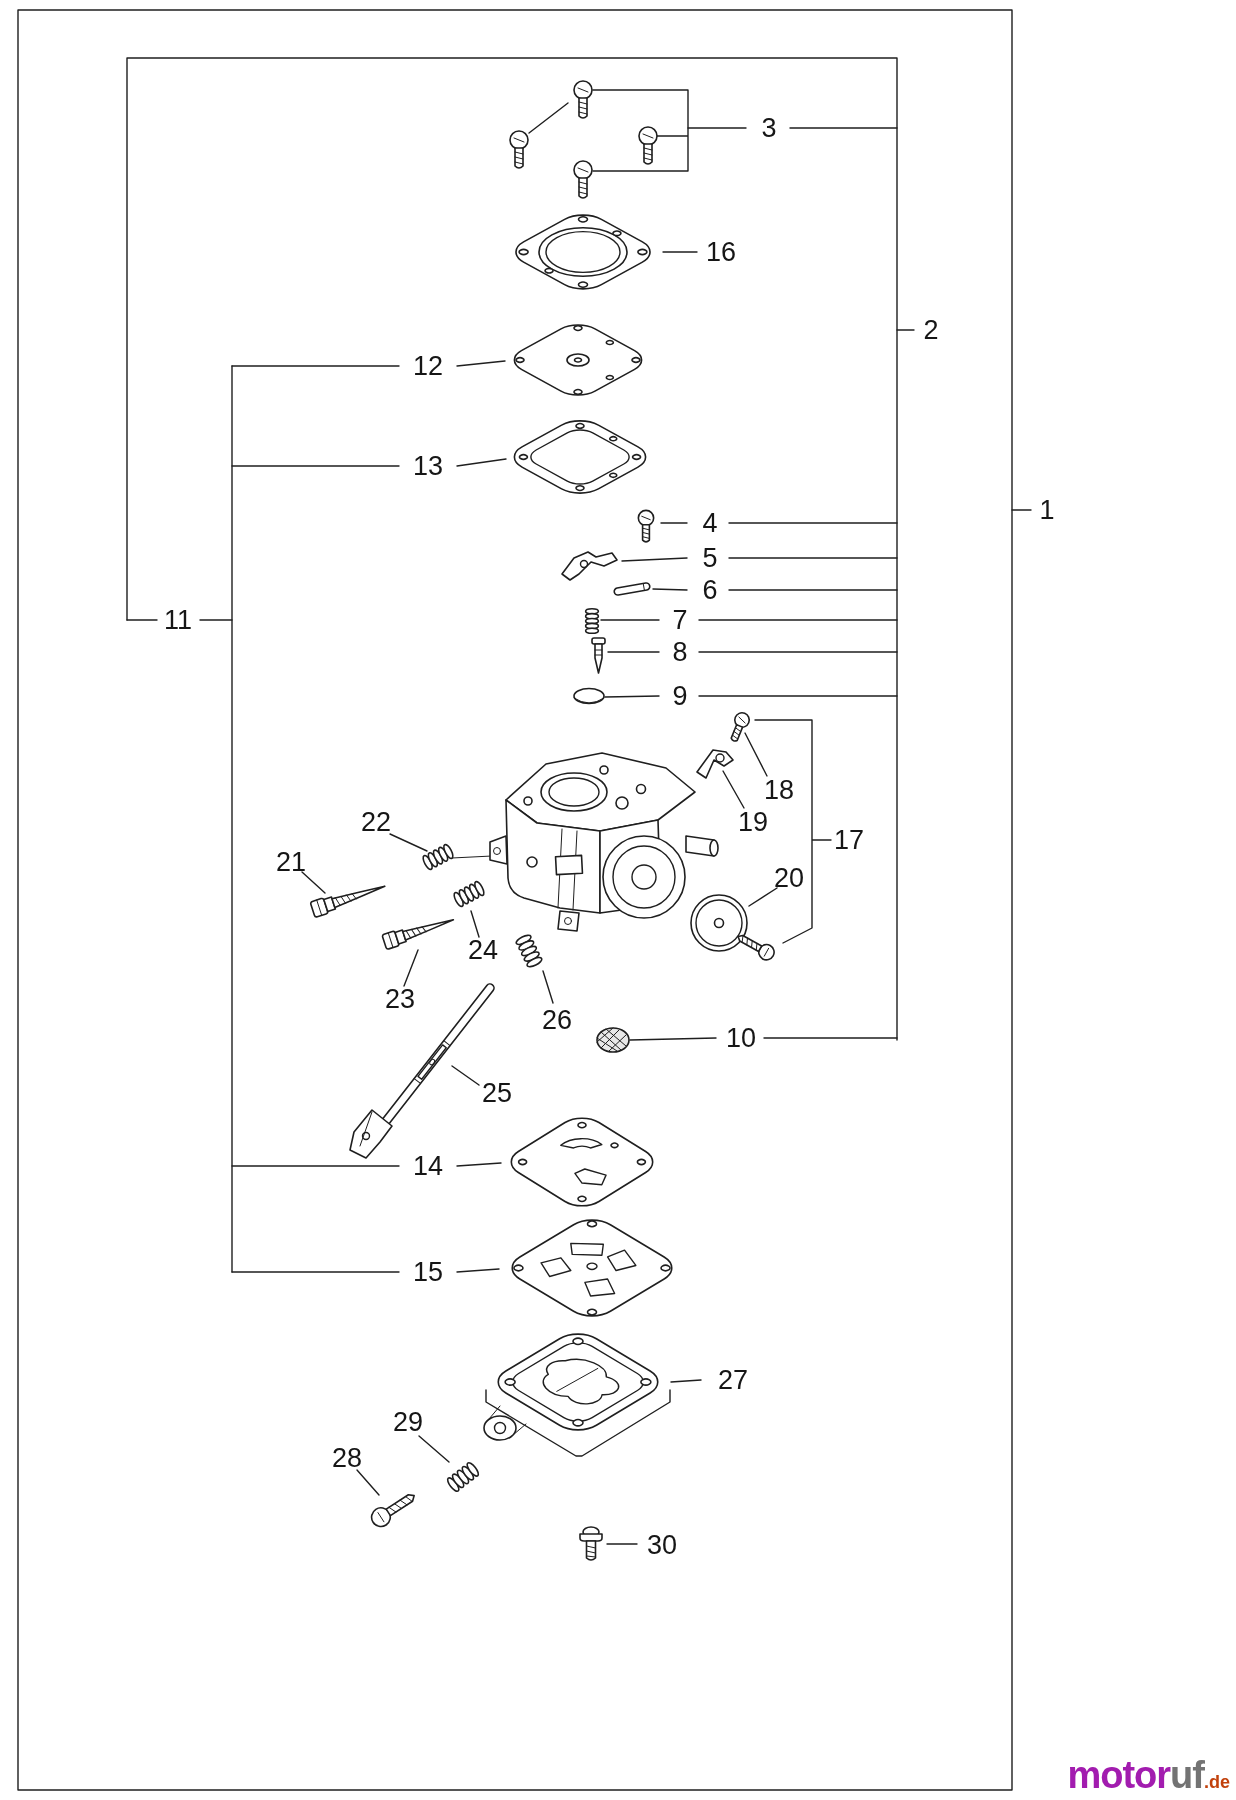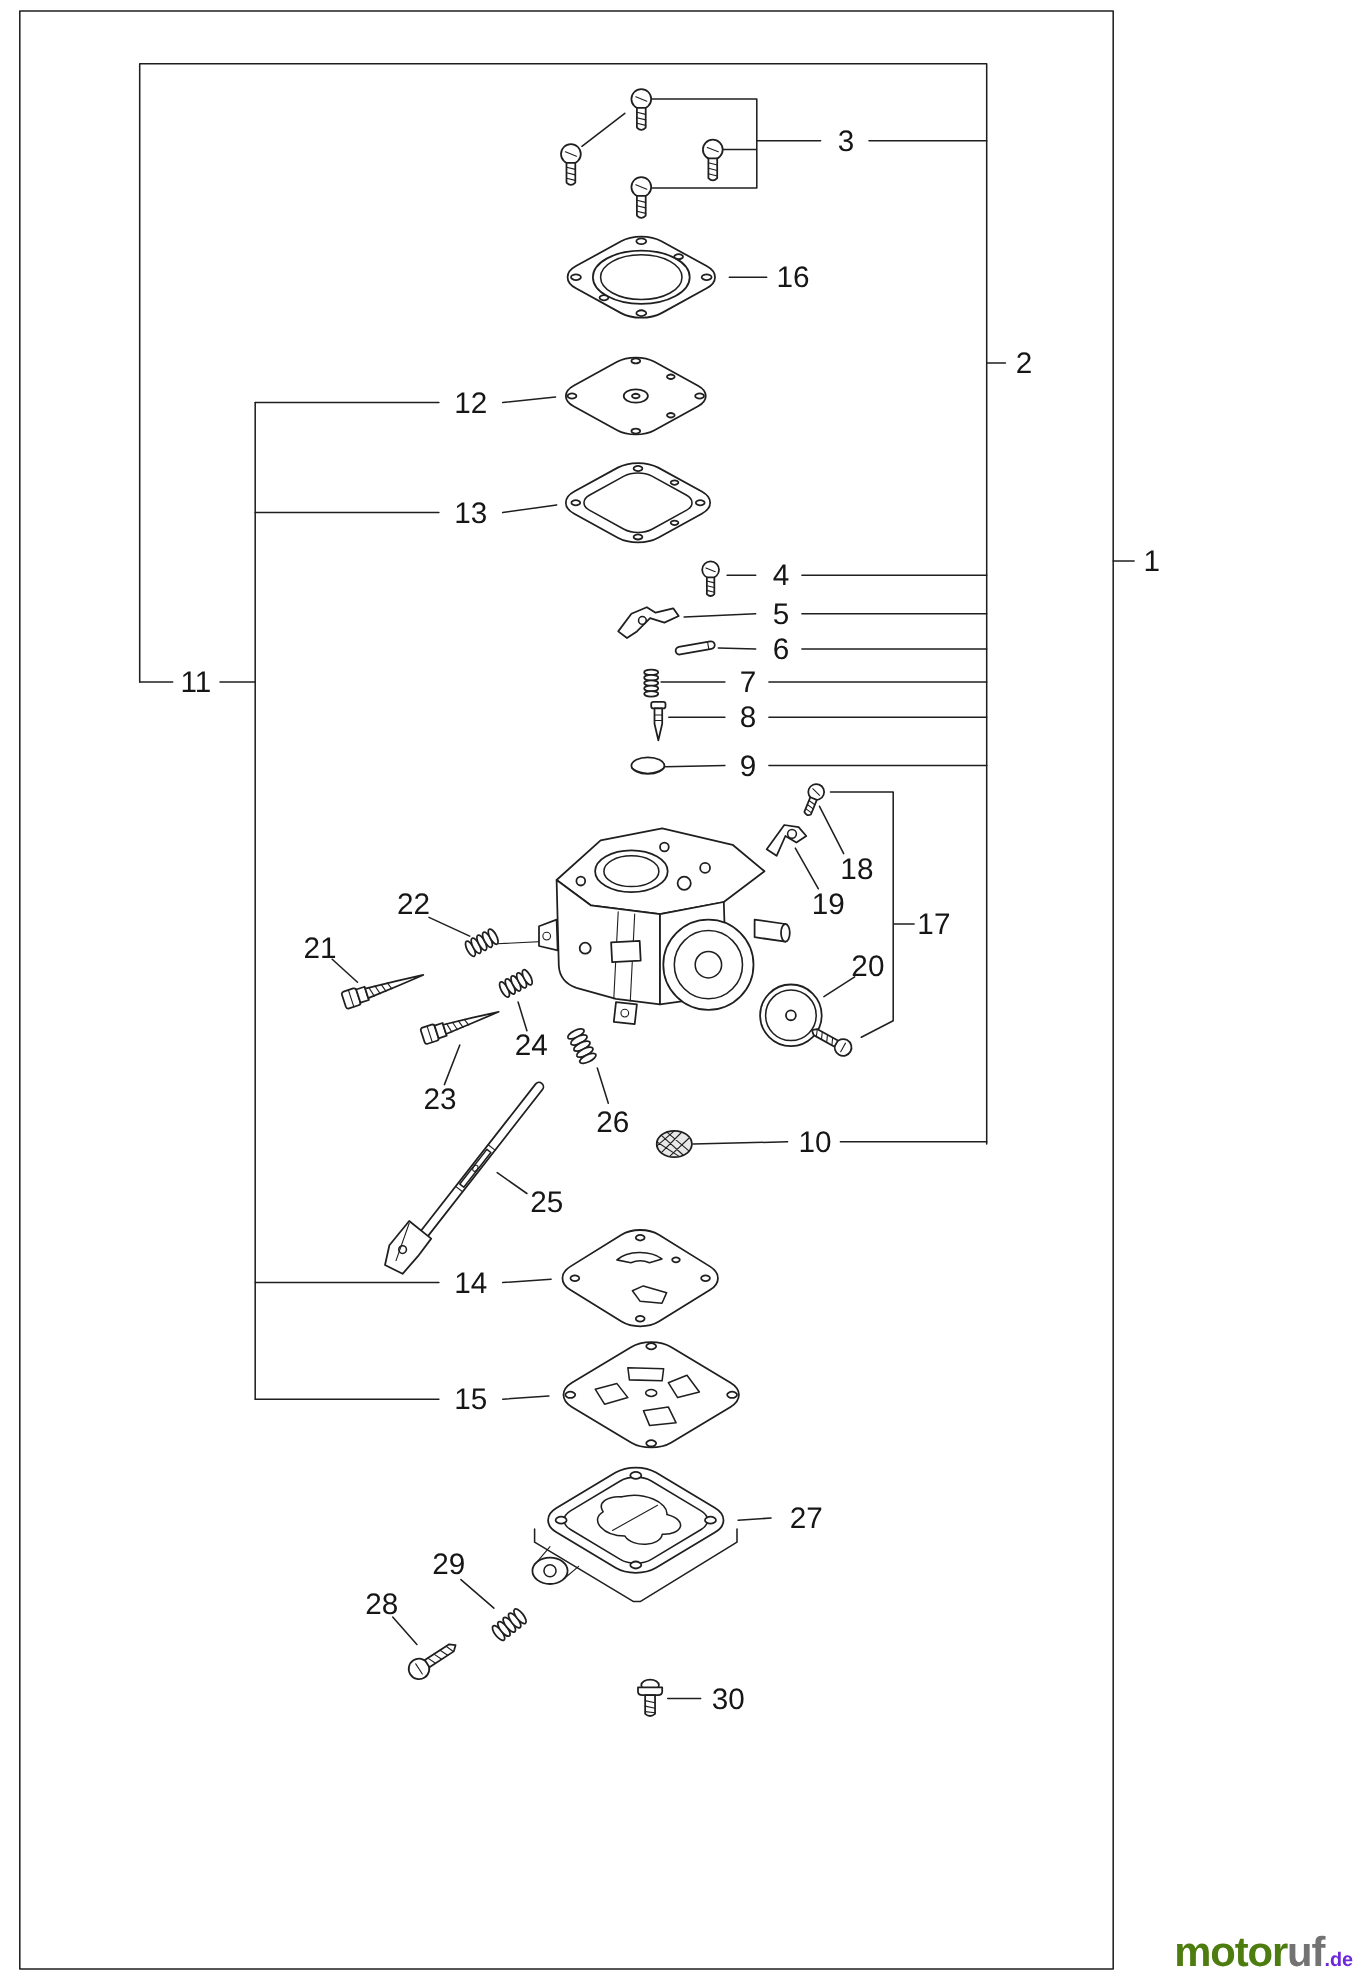--- a/index.html
+++ b/index.html
@@ -356,16 +356,16 @@
     <text class="callout" x="497" y="1093">25</text>
     <text class="callout" x="557" y="1020">26</text>
     <text class="callout" x="733" y="1380">27</text>
     <text class="callout" x="347" y="1458">28</text>
     <text class="callout" x="408" y="1422">29</text>
     <text class="callout" x="662" y="1545">30</text>
   </g>
 </svg>
 
   <div class="logo">
-    <span style="color: #4d7c0f;">motor</span><span style="color: #737373;">uf</span><span class="de" style="color: #6d28d9;">.de</span>
+    <span style="color: #a21caf;">motor</span><span style="color: #737373;">uf</span><span class="de" style="color: #c2410c;">.de</span>
   </div>
 
 </div>
 
 </body></html>

